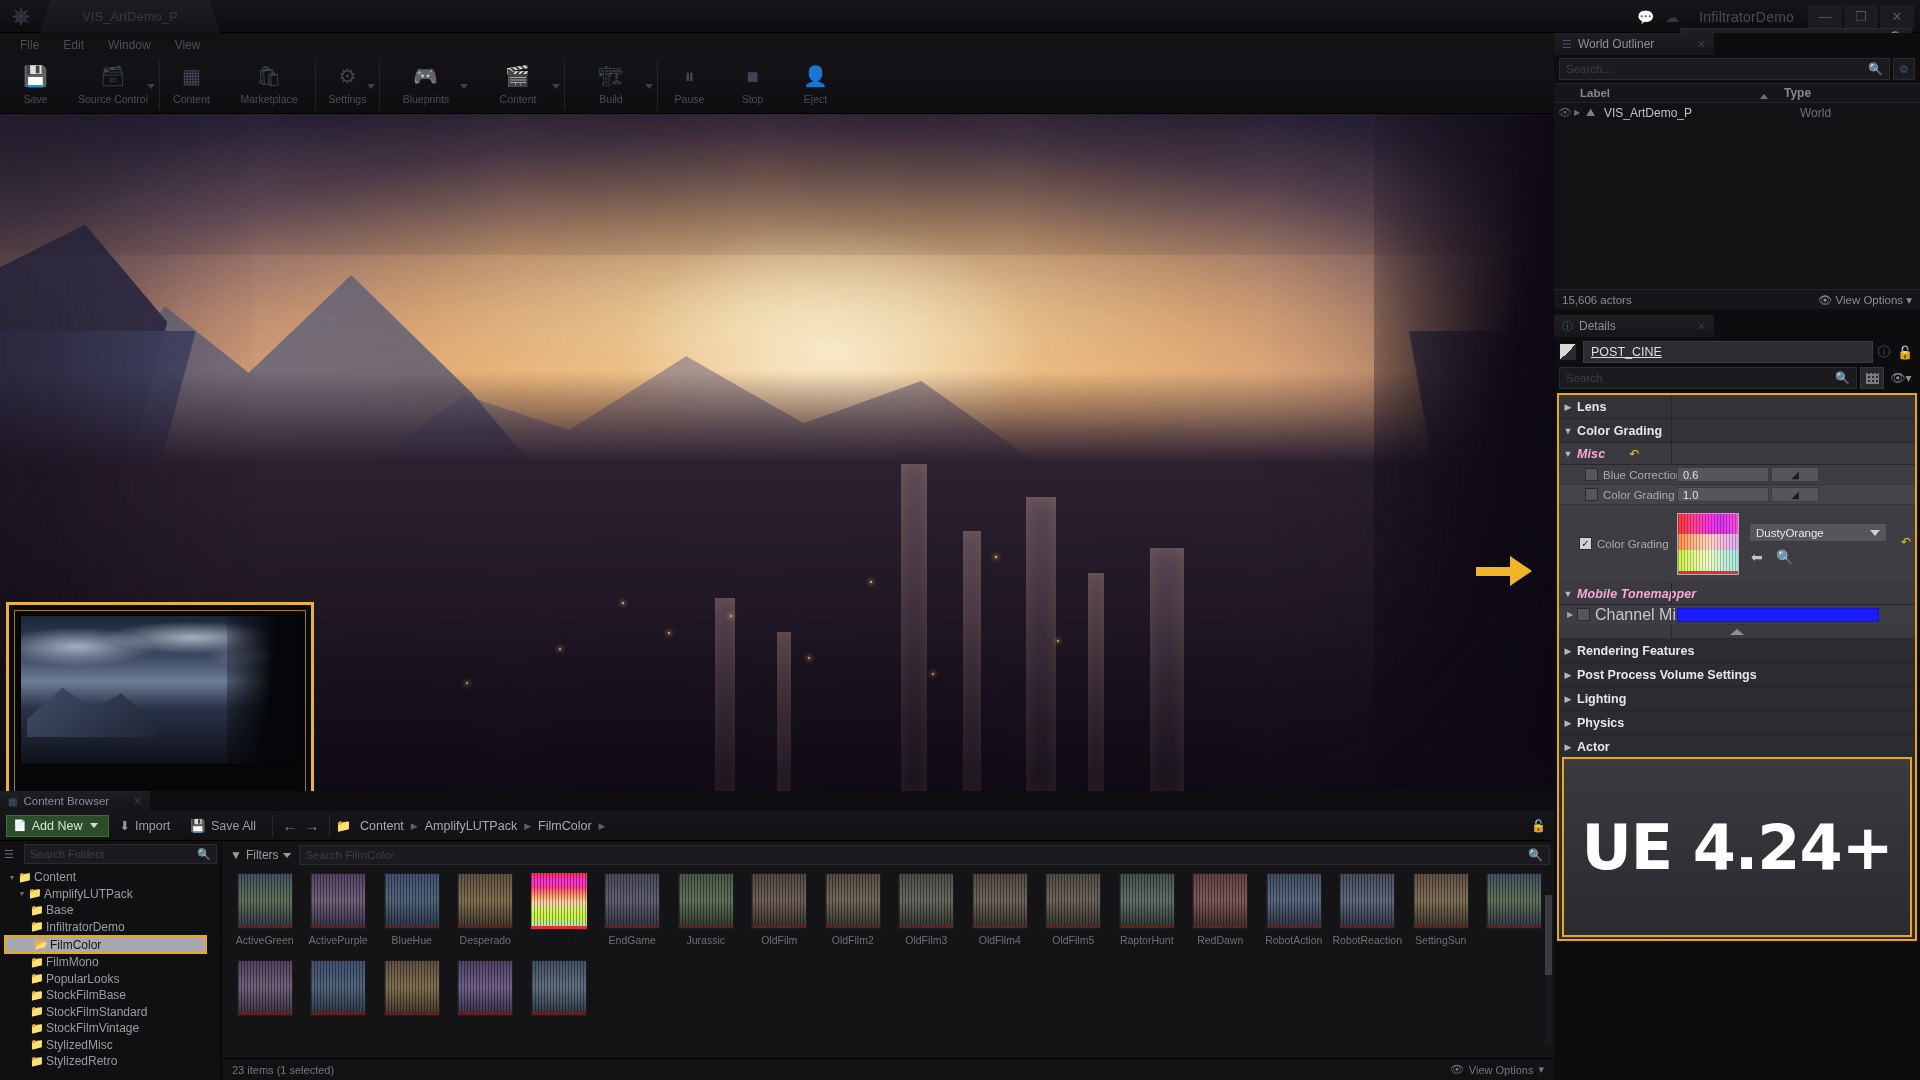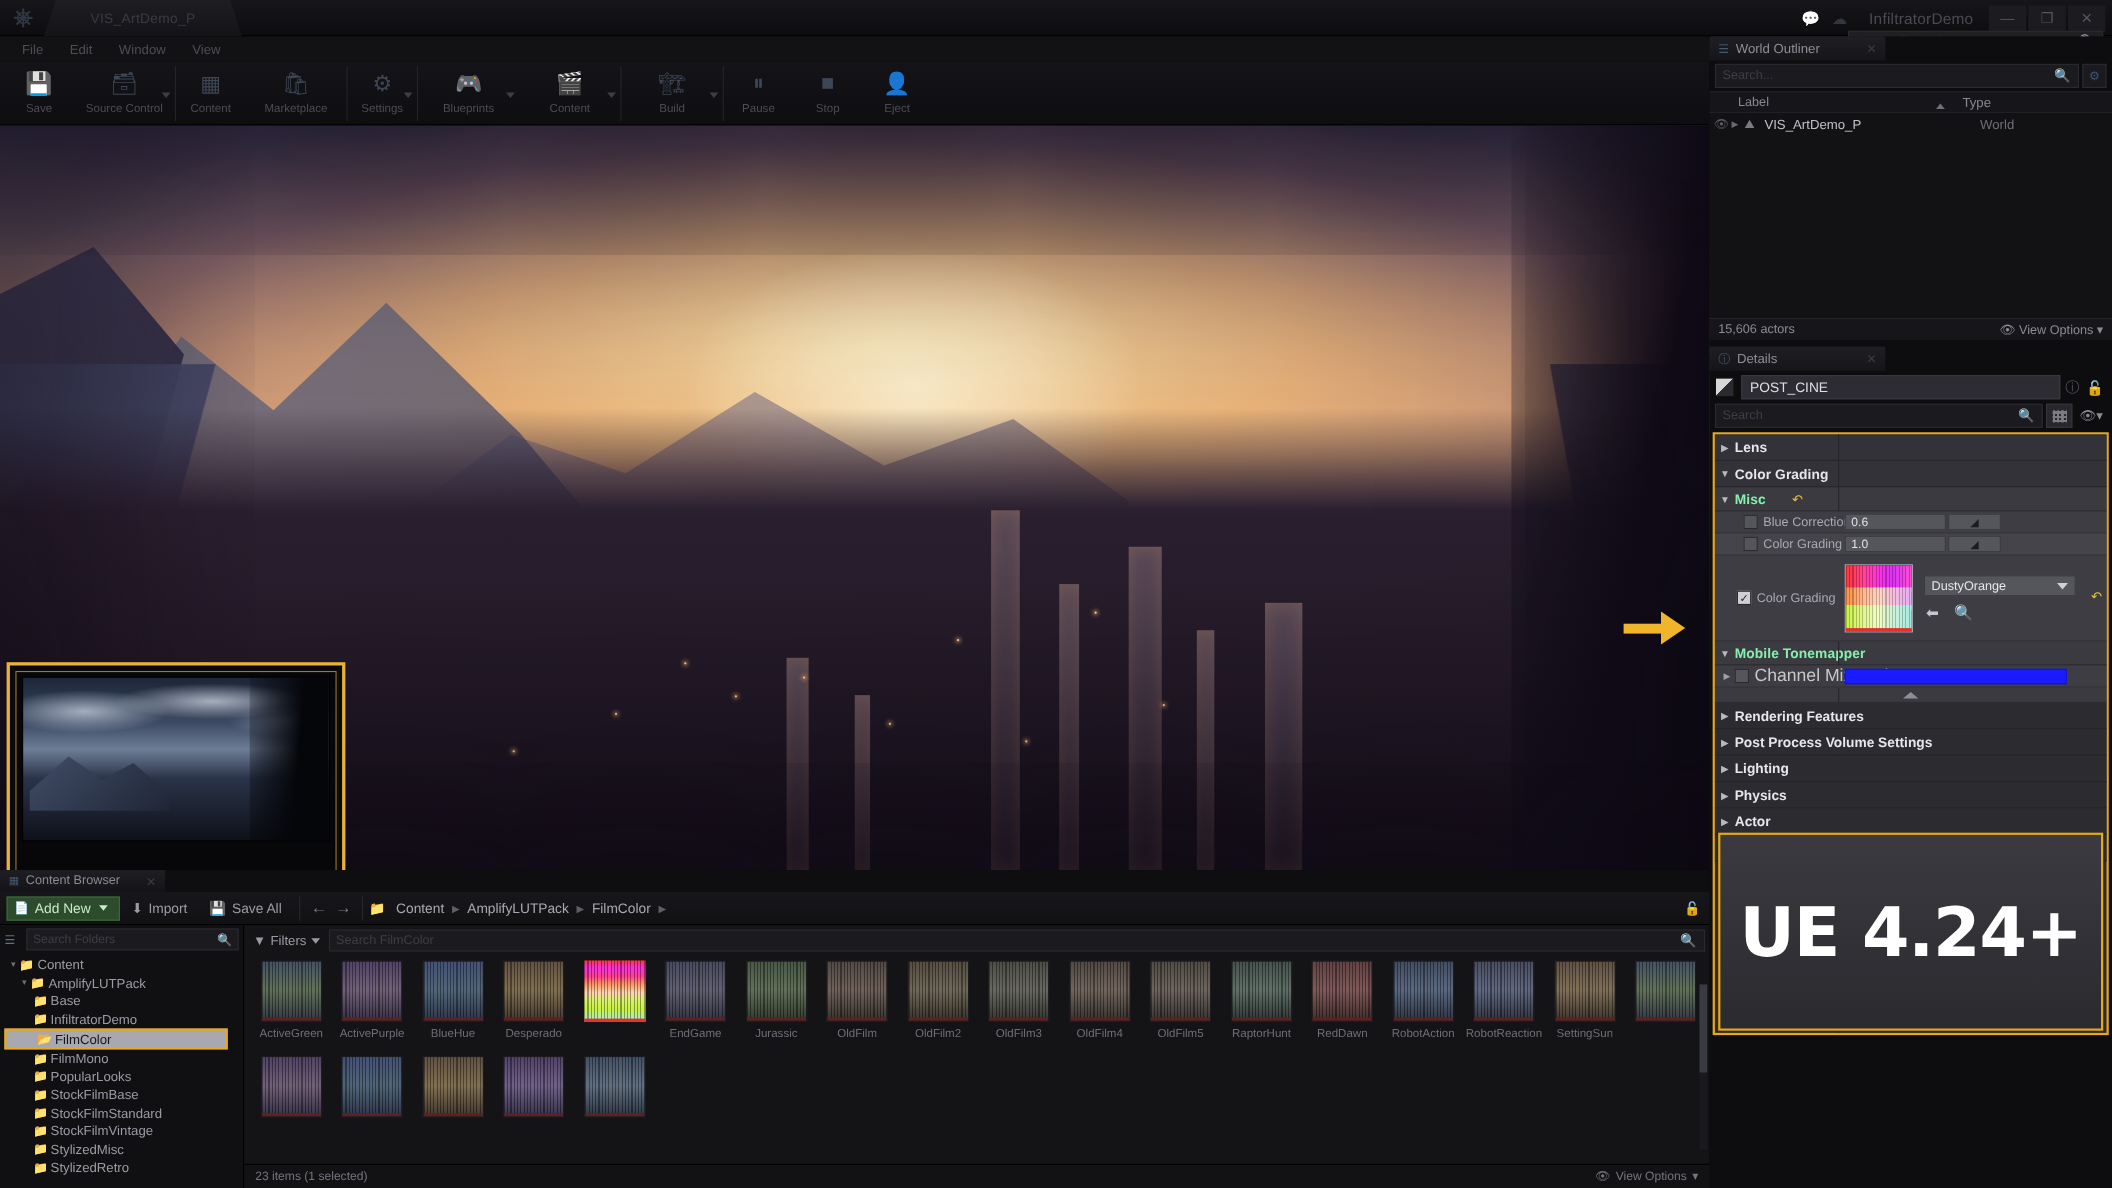--- a/index.html
+++ b/index.html
@@ -132,21 +132,21 @@
   .srchrow { display:flex; align-items:center; height:22px; margin:3px 5px; }
   .srchbox { flex:1; height:22px; background:#1b1b1f; border:1px solid #2a2a30;
     display:flex; align-items:center; padding:0 6px; }
   .srchbox span { font-size:11.5px; color:#3d3d45; }
   .srchbox .mag { margin-left:auto; color:#5a5a62; font-size:12px; }
   .srch-extra { width:22px; height:22px; margin-left:3px; background:#1b1b1f;
     border:1px solid #2a2a30; display:flex; align-items:center; justify-content:center;
     color:#3f5470; font-size:11px; }
 
   .wo-head { display:flex; height:20px; background:#16161a; border-top:1px solid #232329;
-    border-bottom:1px solid #232329; align-items:center; }
+    border-bottom:1px solid #232329; align-items:center;font-weight:bold; }
   .wo-head .c1 { width:230px; padding-left:26px; font-size:11.5px; color:#888890; position:relative;}
   .wo-head .c2 { flex:1; font-size:12px; color:#888890; }
   .sortcar { position:absolute; right:16px; top:7px; width:0;height:0;
     border-left:4px solid transparent;border-right:4px solid transparent;border-bottom:5px solid #70707a;}
   .wo-row { display:flex; align-items:center; height:19px; padding-left:4px; }
   .wo-row .eye { width:16px; color:#5d5d66; font-size:11px; }
   .wo-row .tri { width:12px; color:#6a6a72; font-size:8px; }
   .wo-row .fic { width:18px; color:#7b7b84; font-size:11px; }
   .wo-row .lab { width:196px; font-size:12px; color:#c0c0c8; }
   .wo-row .typ { flex:1; font-size:12px; color:#6d6d76; }
@@ -154,40 +154,40 @@
   .wo-foot { display:flex; align-items:center; height:20px; background:#16161a;
     border-top:1px solid #232329; padding:0 8px; }
   .wo-foot .lft { font-size:11.5px; color:#8b8b93; }
   .wo-foot .rgt { margin-left:auto; font-size:11.5px; color:#8b8b93; }
 
   
   .det-name-row { display:flex; align-items:center; height:24px; margin:3px 5px; }
   .det-name-ic { width:18px; height:18px; background:linear-gradient(135deg,#d8d8d8 50%,#2a2a30 50%);
     border:1px solid #111; margin-right:6px; }
   .det-name { flex:1; height:22px; background:#2c2c32; border:1px solid #3a3a42;
-    display:flex; align-items:center; padding:0 7px; font-size:12.5px; color:#dedee4; }
+    display:flex; align-items:center; padding:0 7px; font-size:12.5px; color:#dedee4;text-decoration:underline; }
   .det-q { width:22px; text-align:center; color:#4e4e58; font-size:13px; }
   .det-lock { width:20px; text-align:center; color:#7d7d86; font-size:13px; }
   .det-srch-row { display:flex; align-items:center; height:22px; margin:0 5px 4px 5px; }
   .det-grid-btn { width:24px; height:22px; margin-left:3px; background:#27272c; border:1px solid #35353c;
     display:flex; align-items:center; justify-content:center;}
   .det-grid-btn i { display:block; width:13px; height:11px;
     background:repeating-linear-gradient(90deg,#7b7b84 0 2px,transparent 2px 4px),
                repeating-linear-gradient(0deg,#7b7b84 0 2px,transparent 2px 4px); }
   .det-eye-btn { width:28px; height:22px; margin-left:3px; display:flex; align-items:center;
     justify-content:center; color:#8b8b93; font-size:12px; }
 
   .det-area { position:relative; margin:0 3px; border:2px solid #e8a817;
     background:#2b2b30; height:548px; }
   .cat-row { display:flex; align-items:center; height:24px; background:#323238;
     border-bottom:1px solid #26262b; }
   .cat-row .tri { width:18px; text-align:center; color:#b8b8c0; font-size:9px; }
   .cat-row .nm { font-size:12.5px; color:#e6e6ec; font-weight:600; letter-spacing:.1px;}
   .cat-row.sub { background:#3a3a40; height:22px; }
-  .cat-row.sub .nm { font-weight:600; color:#86efac; }
+  .cat-row.sub .nm { font-weight:600; color:#f9a8d4;font-style:italic; }
   .split { position:absolute; left:112px; top:0; bottom:0; width:1px; background:#26262b; }
 
   .prop-row { display:flex; align-items:center; height:20px; background:#3d3d43;
     border-bottom:1px solid #34343a; position:relative; }
   .prop-row.alt { background:#44444a; }
   .prop-row .chk { width:13px; height:13px; margin-left:26px; background:#55555c;
     border:1px solid #2a2a30; display:flex; align-items:center; justify-content:center;
     font-size:10px; color:#111; }
   .prop-row .pnm { margin-left:5px; font-size:11.5px; color:#a9a9b2; width:78px;
     overflow:hidden; white-space:nowrap; }

